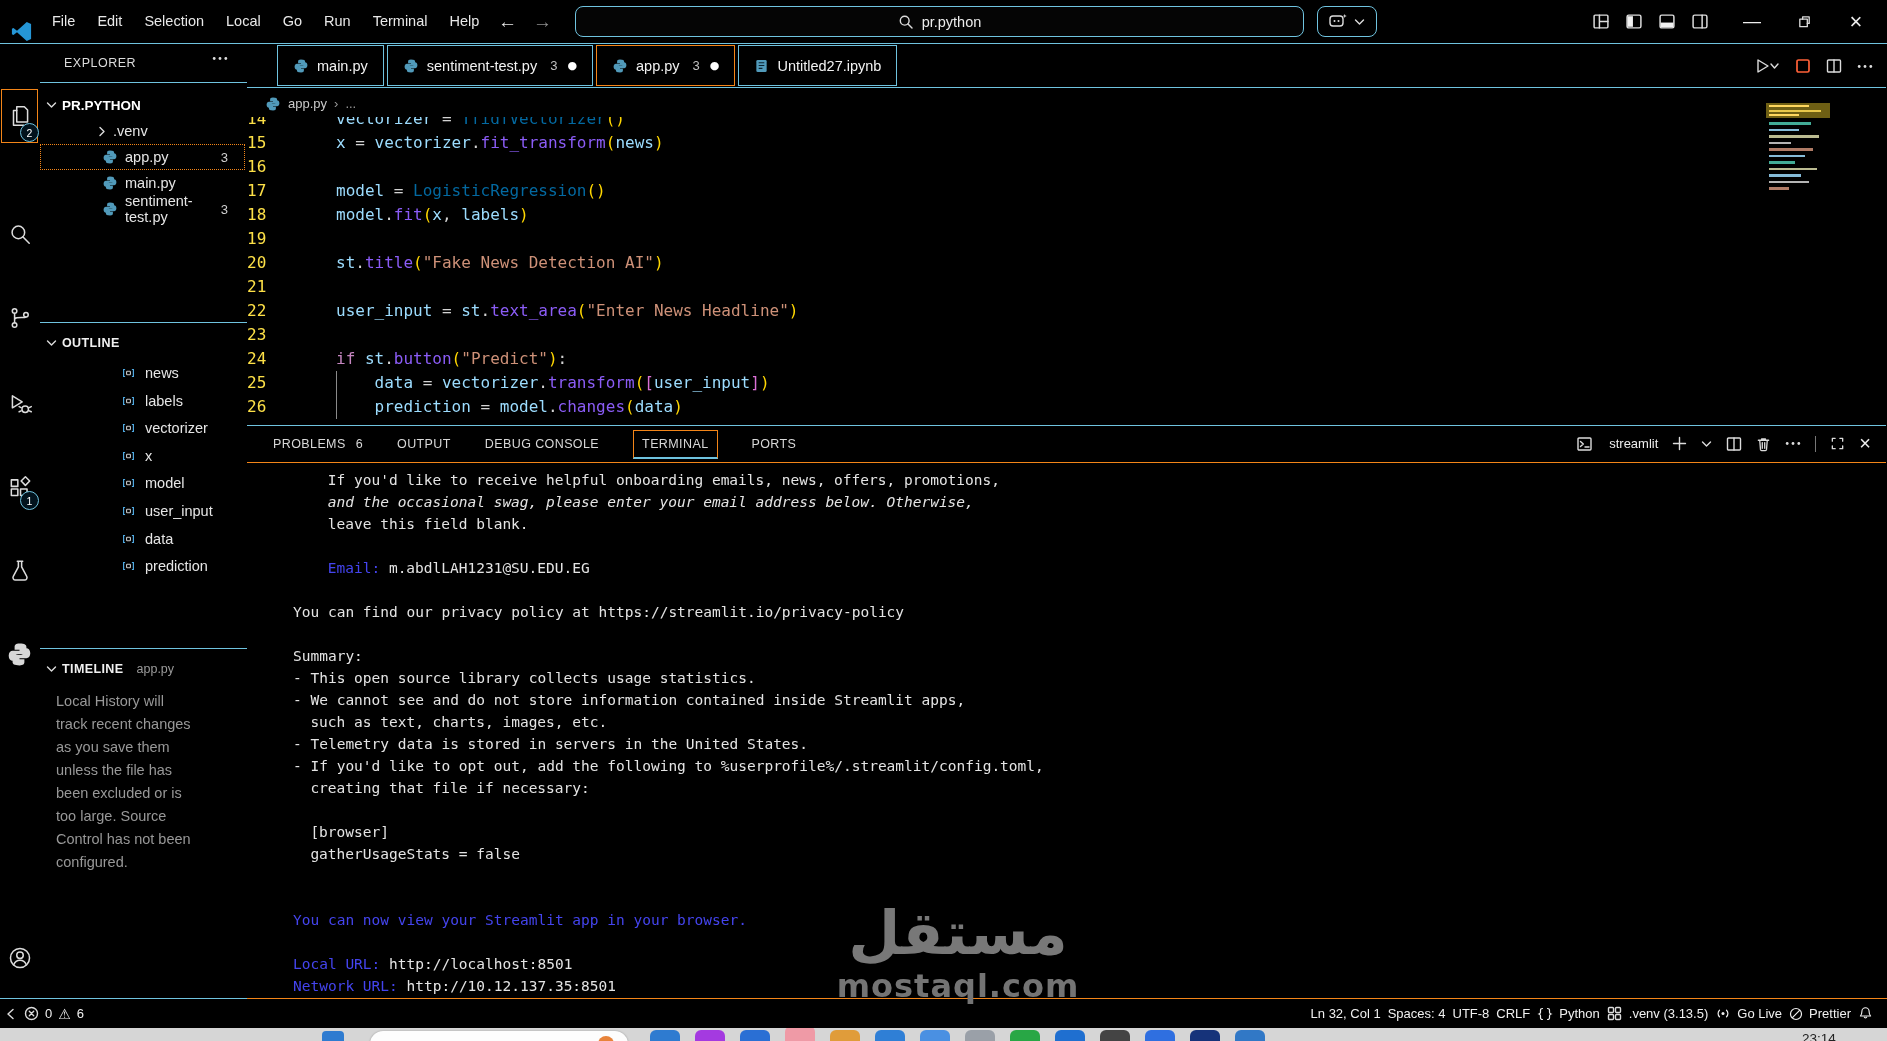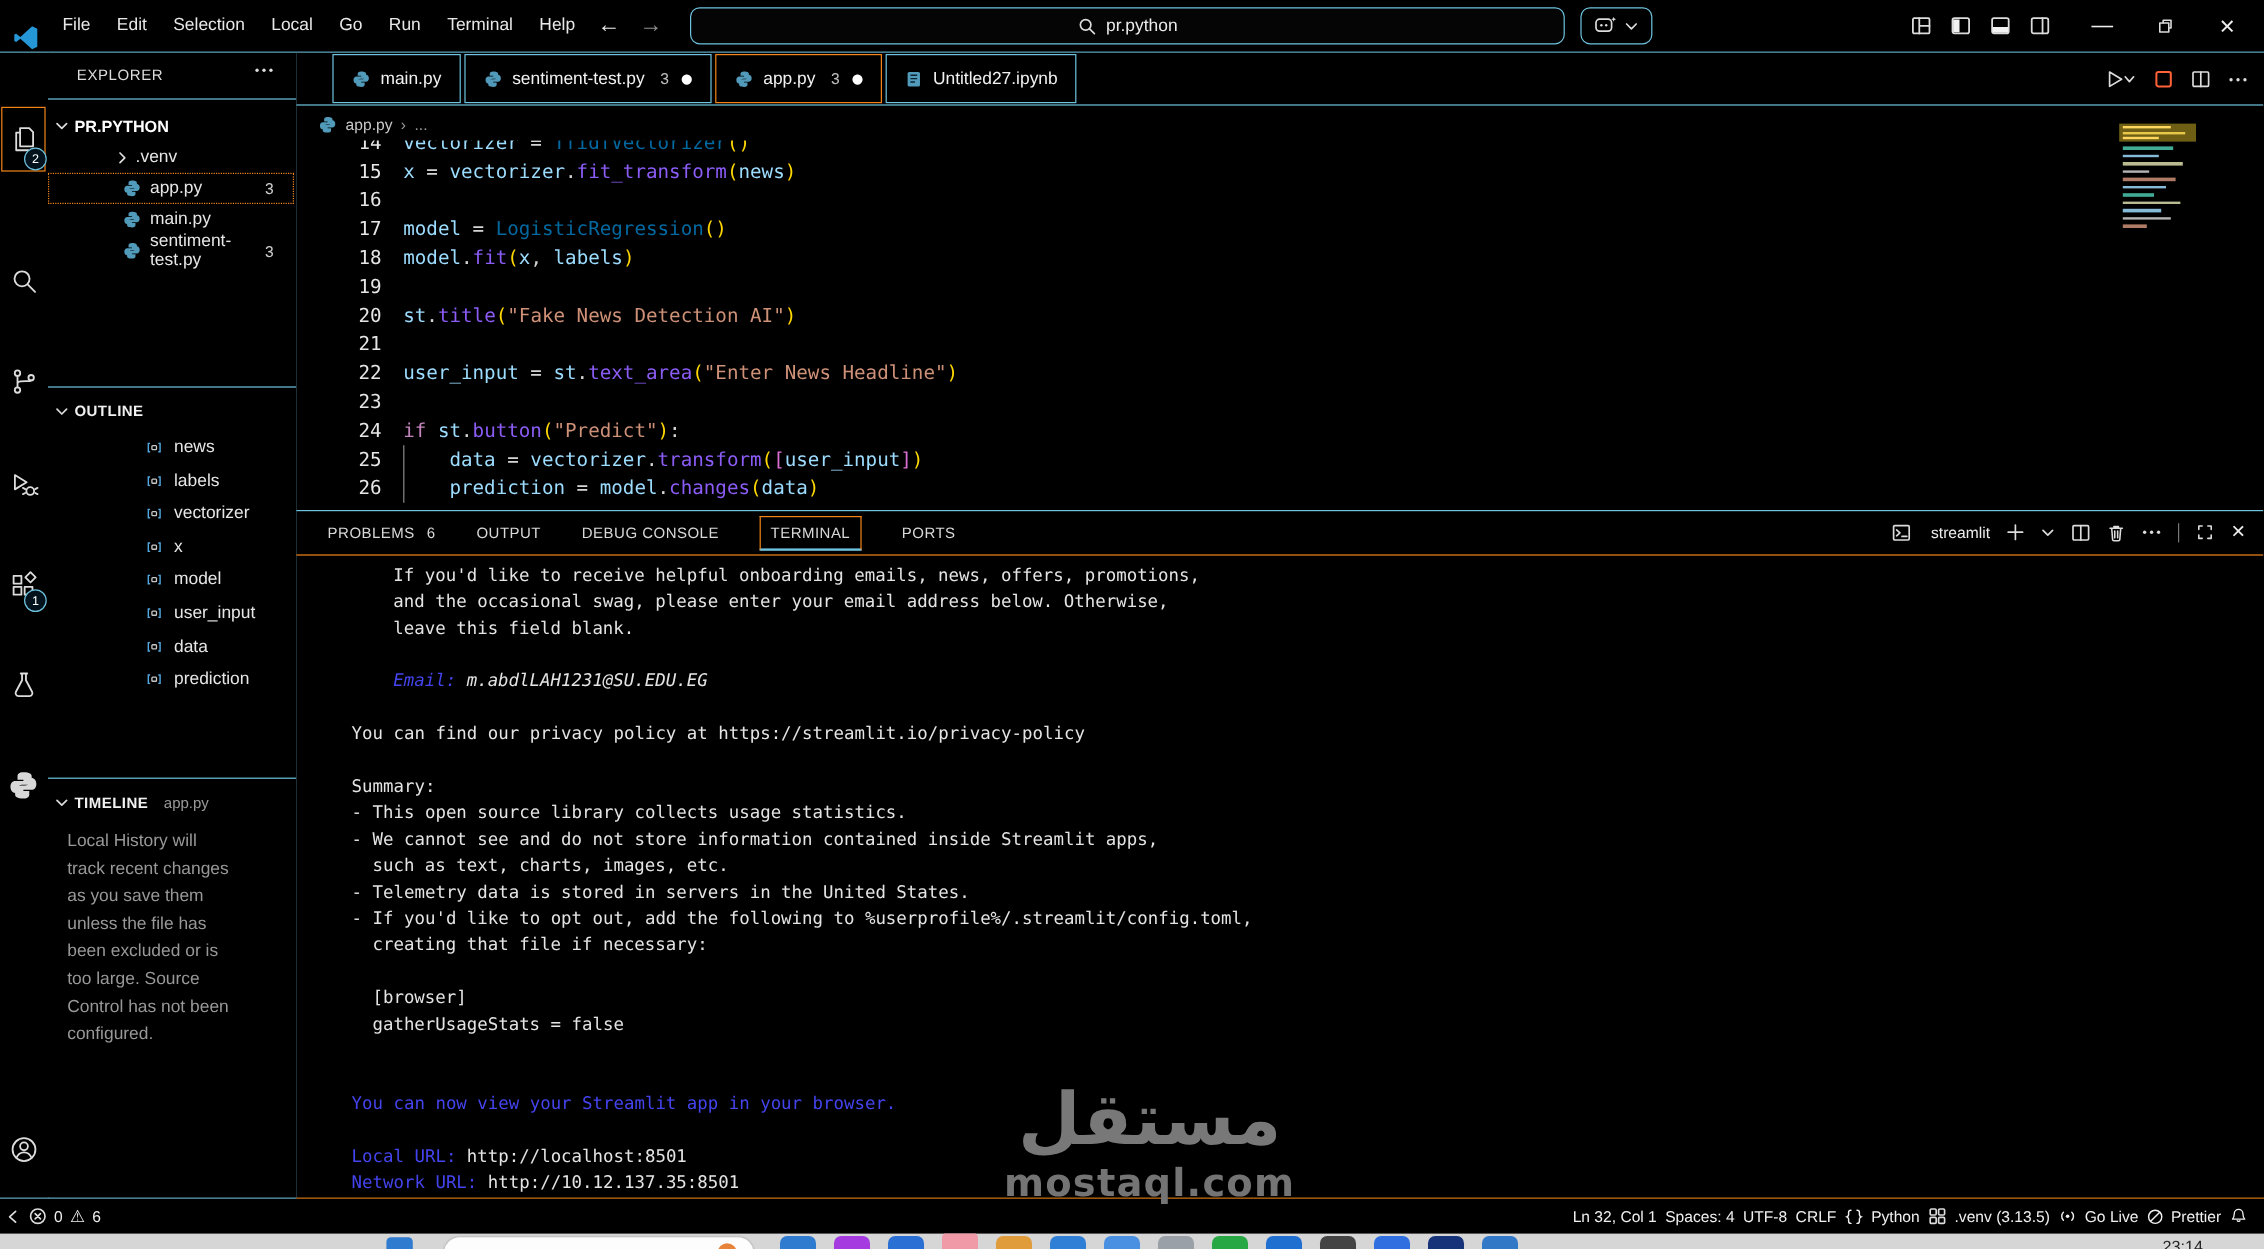--- a/index.html
+++ b/index.html
@@ -56,21 +56,21 @@
   .tab{display:flex;align-items:center;gap:8px;padding:0 15px;height:39px;border:1px solid var(--bd);margin-right:3px;font-size:14.5px;background:#000;color:#f2f2f2;}
   .tab.active{border:1px solid var(--focus);}
   .tab .tbadge{color:#c0c0c0;font-size:13px;margin-left:5px;}
   .tab .tdot{color:#fff;font-size:11px;margin-left:2px;font-family:"DejaVu Sans",sans-serif;}
   #editor-actions{position:absolute;right:14px;top:0;height:44px;display:flex;align-items:center;gap:15px;}
   #breadcrumb{position:absolute;left:18px;top:46px;height:27px;display:flex;align-items:center;gap:7px;font-size:13px;color:#c9c9c9;}
   .crumb-sep{color:#9a9a9a;font-size:13px;}
   #codearea{position:absolute;left:0;top:73px;width:1639px;height:308px;overflow:hidden;}
   #code-lines{margin-top:-10px;}
   .code-line{height:24px;display:flex;white-space:pre;font-family:"DejaVu Sans Mono",monospace;font-size:16px;line-height:24px;}
-  .lnum{flex:0 0 71px;text-align:right;color:#e5e5e5;}
+  .lnum{flex:0 0 71px;color:#fde047;}
   .lcode{margin-left:18px;}
   #indent-guide{position:absolute;left:89px;top:254px;width:1px;height:48px;background:#8a8a8a;}
   .tk-v{color:#9CDCFE}.tk-f{color:#8b5cf6}.tk-c{color:#0369a1}.tk-k{color:#C586C0}
   .tk-s{color:#CE9178}.tk-w{color:#D4D4D4}.tk-p1{color:#FFD700}.tk-p2{color:#DA70D6}
   #minimap{position:absolute;left:1519px;top:59px;width:64px;height:92px;}
 
   
   #paneltabs{position:absolute;left:0;top:381px;width:1639px;height:37px;border-top:1px solid var(--bd);display:flex;align-items:center;padding-left:26px;box-sizing:border-box;gap:34px;}
   .ptab{display:flex;align-items:center;gap:10px;font-size:12.5px;letter-spacing:.4px;color:#d8d8d8;height:36px;}
   .ptab.active{border:1px solid var(--focus);border-bottom:2px solid var(--bd);height:29px;padding:0 8px;box-sizing:border-box;}
@@ -618,24 +618,24 @@
       <span>
           <svg width="15" height="15" viewBox="0 0 16 16">
             <path d="M2.5 5.5v-3h3M10.5 2.5h3v3M13.5 10.5v3h-3M5.5 13.5h-3v-3" stroke="#dcdcdc" stroke-width="1.4" fill="none" stroke-linecap="round" stroke-linejoin="round"></path>
           </svg>
         </span>
       <span style="font-size:20px;color:#eee;">×</span>
     </div>
     <div id="terminal">
       <div id="term-lines">
           <div class="tline" style="padding-left: 34.8px;"><span class="t-w">If you'd like to receive helpful onboarding emails, news, offers, promotions,</span></div>
-          <div class="tline" style="padding-left: 34.8px;"><span class="t-w">and the occasional swag, please enter your email address below. Otherwise,</span></div>
+          <div class="tline" style="padding-left: 34.8px; font-style: italic;"><span class="t-w">and the occasional swag, please enter your email address below. Otherwise,</span></div>
           <div class="tline" style="padding-left: 34.8px;"><span class="t-w">leave this field blank.</span></div>
           <div class="tline" style="padding-left: 0px;">&nbsp;</div>
-          <div class="tline" style="padding-left: 34.8px; font-style: italic;"><span class="t-b">Email: </span><span class="t-w">m.abdlLAH1231@SU.EDU.EG</span></div>
+          <div class="tline" style="padding-left: 34.8px;"><span class="t-b">Email: </span><span class="t-w">m.abdlLAH1231@SU.EDU.EG</span></div>
           <div class="tline" style="padding-left: 0px;">&nbsp;</div>
           <div class="tline" style="padding-left: 0px;"><span class="t-w">You can find our privacy policy at https://streamlit.io/privacy-policy</span></div>
           <div class="tline" style="padding-left: 0px;">&nbsp;</div>
           <div class="tline" style="padding-left: 0px;"><span class="t-w">Summary:</span></div>
           <div class="tline" style="padding-left: 0px;"><span class="t-w">- This open source library collects usage statistics.</span></div>
           <div class="tline" style="padding-left: 0px;"><span class="t-w">- We cannot see and do not store information contained inside Streamlit apps,</span></div>
           <div class="tline" style="padding-left: 17.4px;"><span class="t-w">such as text, charts, images, etc.</span></div>
           <div class="tline" style="padding-left: 0px;"><span class="t-w">- Telemetry data is stored in servers in the United States.</span></div>
           <div class="tline" style="padding-left: 0px;"><span class="t-w">- If you'd like to opt out, add the following to %userprofile%/.streamlit/config.toml,</span></div>
           <div class="tline" style="padding-left: 17.4px;"><span class="t-w">creating that file if necessary:</span></div>

